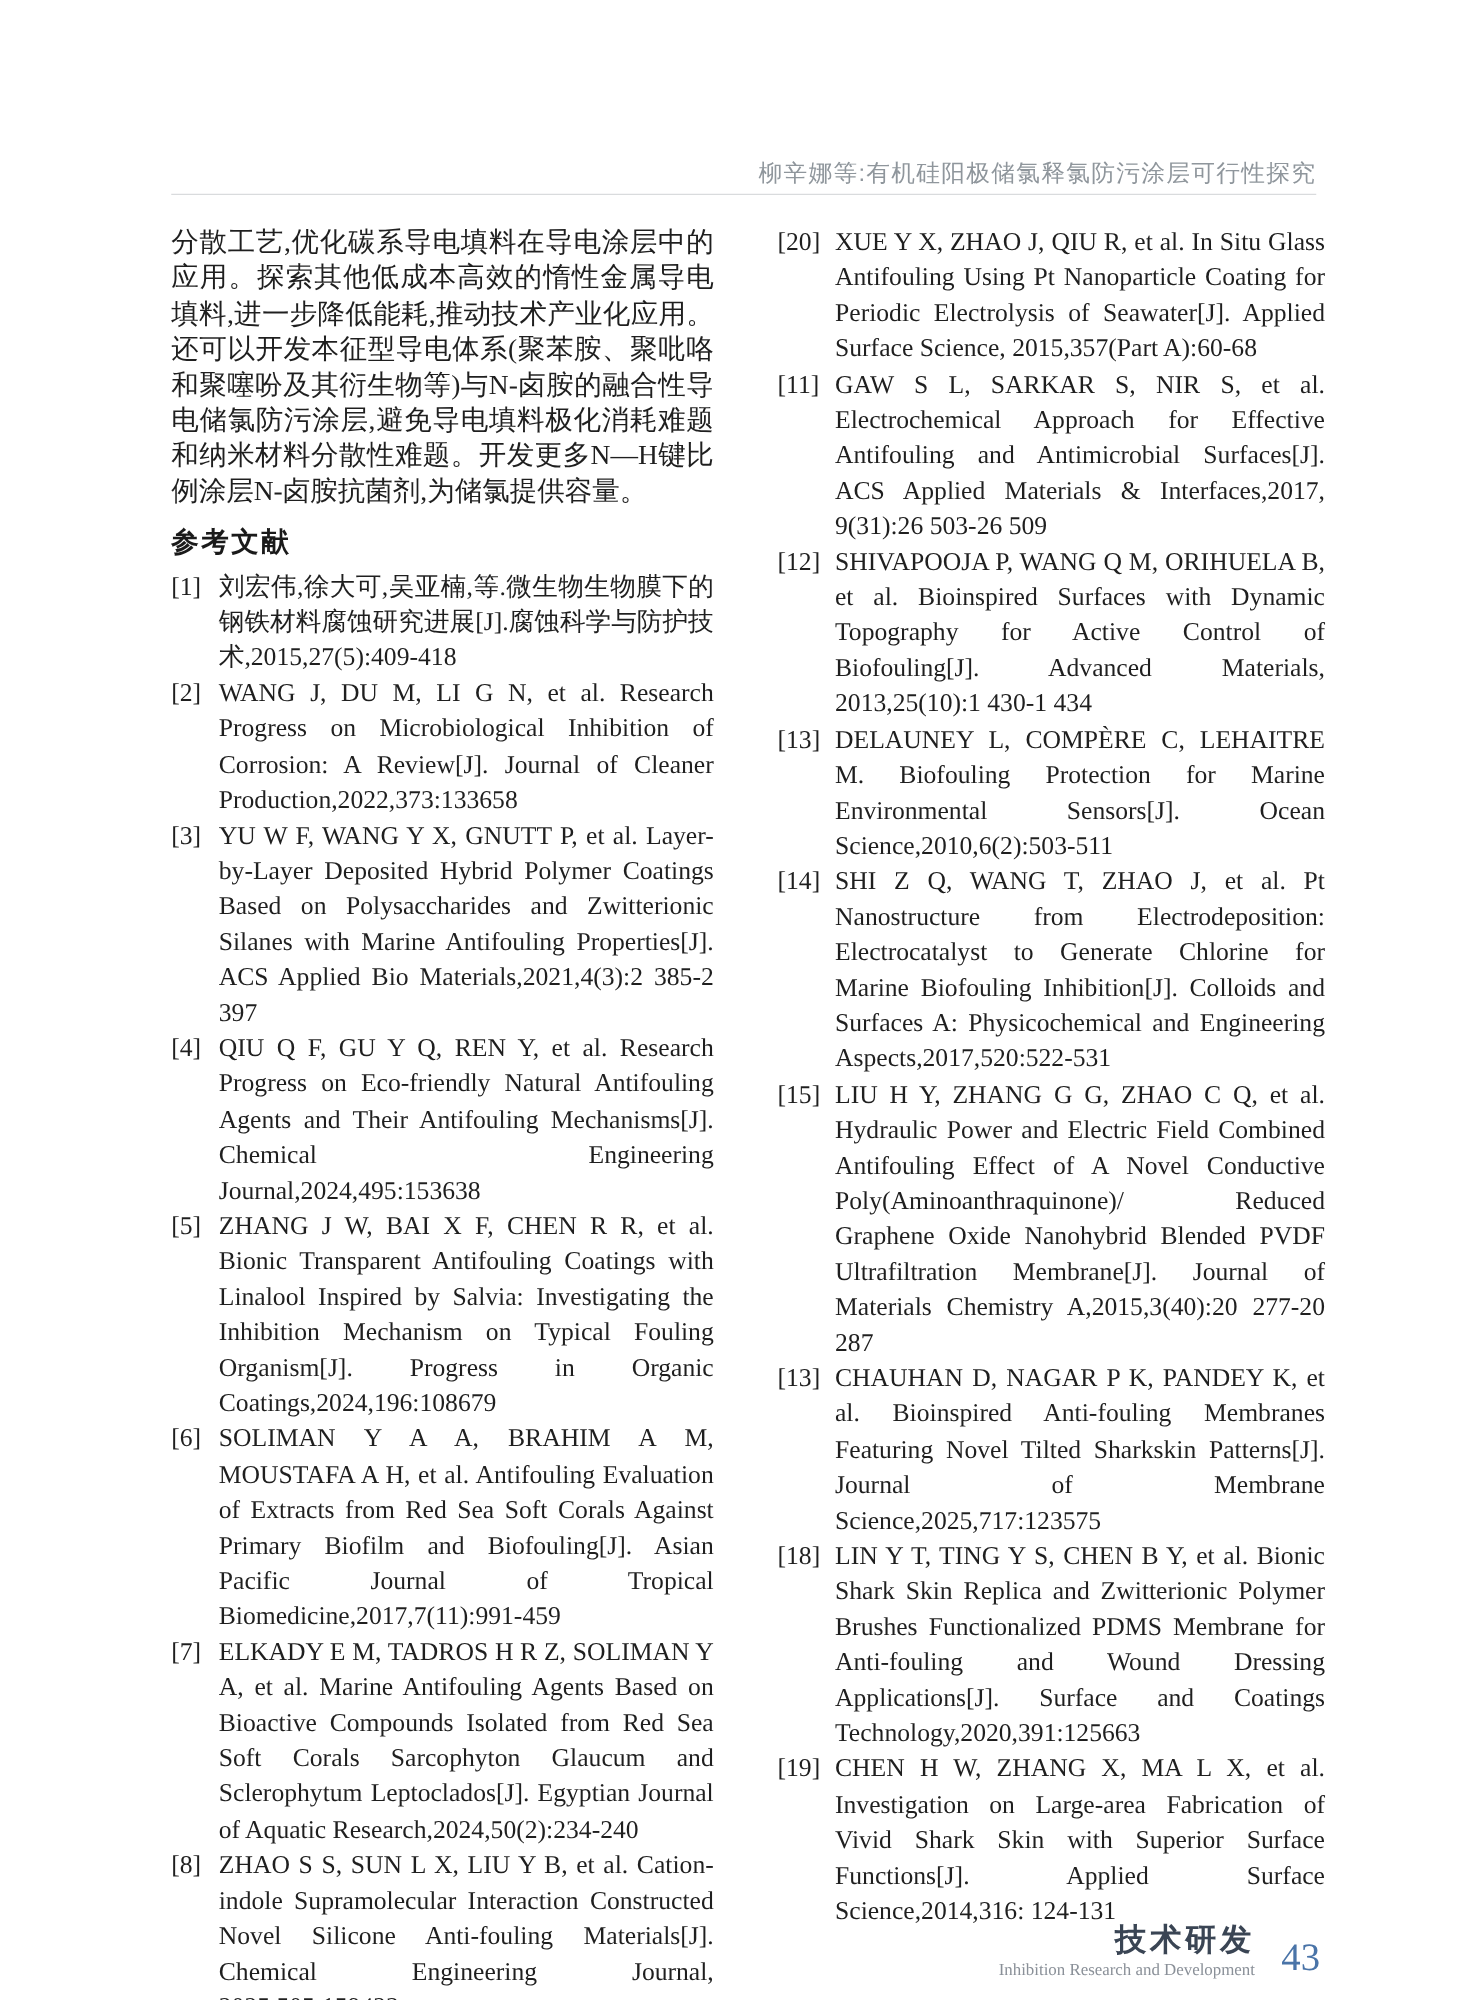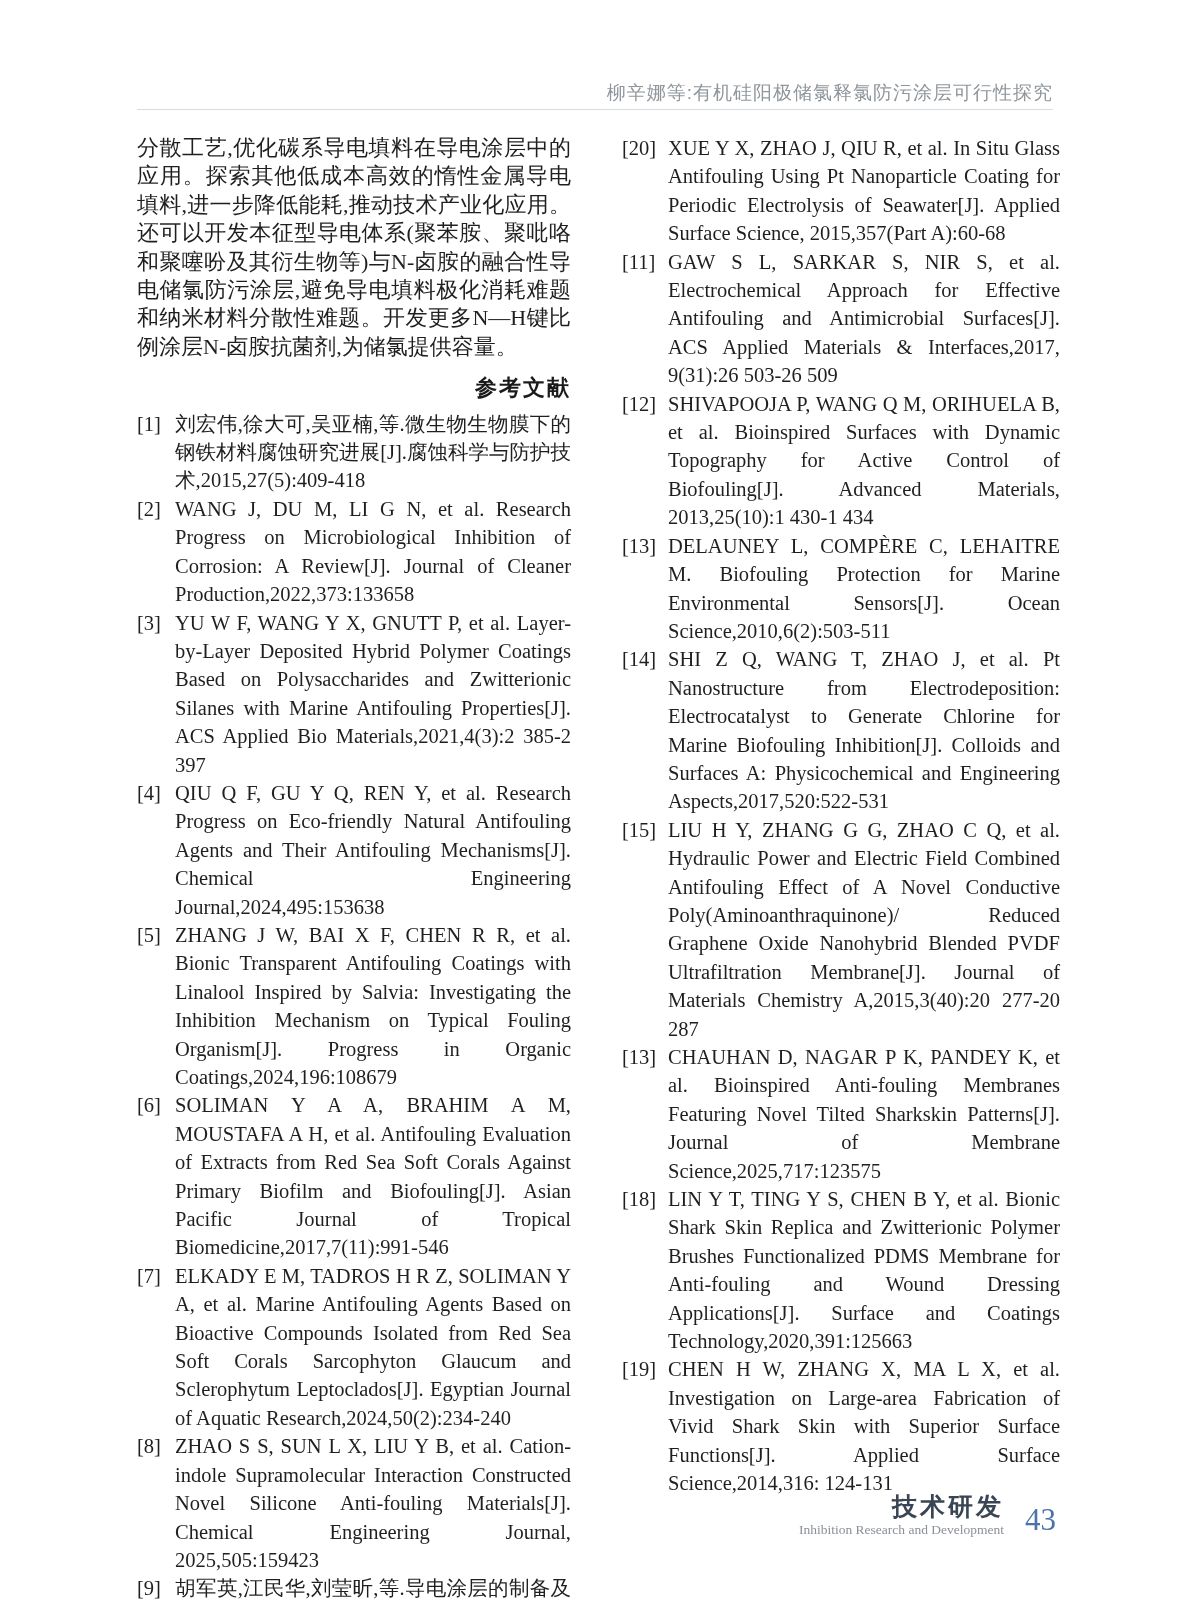--- a/index.html
+++ b/index.html
@@ -4,21 +4,21 @@
 <style>
   html, body { margin: 0; padding: 0; }
   body {
     width: 1187px; height: 1600px;
     background: #ffffff;
     position: relative;
     overflow: hidden;
     font-family: "Liberation Serif", "DejaVu Serif", serif;
     color: #1f1f1f;
   }
-  .page { position: absolute; inset: 0; }
+  .page { position: absolute; inset: 0; margin-top: 46px; }
 
   
   .running-title {
     position: absolute;
     top: 80px; right: 134px;
     font-family: "Liberation Sans", "DejaVu Sans", sans-serif;
     font-size: 19px;
     letter-spacing: 1px;
     color: #8f969c;
     white-space: nowrap;
@@ -43,21 +43,21 @@
   .cjk-para {
     margin: 0 0 0 0;
     font-size: 22px;
     line-height: 28.4px;
     text-align: justify;
     text-justify: inter-character;
   }
 
   .refs-heading {
     margin: 13px 0 7px 0;
-    text-align: right;
+    text-align: left;
     font-family: "Liberation Sans", "DejaVu Sans", sans-serif;
     font-weight: bold;
     font-size: 22px;
     color: #1a1a1a;
     letter-spacing: 2px;
   }
 
   .ref {
     padding-left: 38px;
     text-indent: -38px;
@@ -119,21 +119,21 @@
 
   <div class="col col-left">
     <p class="cjk-para">分散工艺,优化碳系导电填料在导电涂层中的应用。探索其他低成本高效的惰性金属导电填料,进一步降低能耗,推动技术产业化应用。还可以开发本征型导电体系(聚苯胺、聚吡咯和聚噻吩及其衍生物等)与N-卤胺的融合性导电储氯防污涂层,避免导电填料极化消耗难题和纳米材料分散性难题。开发更多N—H键比例涂层N-卤胺抗菌剂,为储氯提供容量。</p>
     <div class="refs-heading">参考文献</div>
 
     <div class="ref"><span class="ref-label">[1]</span><span class="ref-text">刘宏伟,徐大可,吴亚楠,等.微生物生物膜下的钢铁材料腐蚀研究进展[J].腐蚀科学与防护技术,2015,27(5):409-418</span></div>
     <div class="ref"><span class="ref-label">[2]</span><span class="ref-text">WANG J, DU M, LI G N, et al. Research Progress on Microbiological Inhibition of Corrosion: A Review[J]. Journal of Cleaner Production,2022,373:133658</span></div>
     <div class="ref"><span class="ref-label">[3]</span><span class="ref-text">YU W F, WANG Y X, GNUTT P, et al. Layer-by-Layer Deposited Hybrid Polymer Coatings Based on Polysaccharides and Zwitterionic Silanes with Marine Antifouling Properties[J]. ACS Applied Bio Materials,2021,4(3):2 385-2 397</span></div>
     <div class="ref"><span class="ref-label">[4]</span><span class="ref-text">QIU Q F, GU Y Q, REN Y, et al. Research Progress on Eco-friendly Natural Antifouling Agents and Their Antifouling Mechanisms[J]. Chemical Engineering Journal,2024,495:153638</span></div>
     <div class="ref"><span class="ref-label">[5]</span><span class="ref-text">ZHANG J W, BAI X F, CHEN R R, et al. Bionic Transparent Antifouling Coatings with Linalool Inspired by Salvia: Investigating the Inhibition Mechanism on Typical Fouling Organism[J]. Progress in Organic Coatings,2024,196:108679</span></div>
-    <div class="ref"><span class="ref-label">[6]</span><span class="ref-text">SOLIMAN Y A A, BRAHIM A M, MOUSTAFA A H, et al. Antifouling Evaluation of Extracts from Red Sea Soft Corals Against Primary Biofilm and Biofouling[J]. Asian Pacific Journal of Tropical Biomedicine,2017,7(11):991-546</span></div>
+    <div class="ref"><span class="ref-label">[6]</span><span class="ref-text">SOLIMAN Y A A, BRAHIM A M, MOUSTAFA A H, et al. Antifouling Evaluation of Extracts from Red Sea Soft Corals Against Primary Biofilm and Biofouling[J]. Asian Pacific Journal of Tropical Biomedicine,2017,7(11):991-459</span></div>
     <div class="ref"><span class="ref-label">[7]</span><span class="ref-text">ELKADY E M, TADROS H R Z, SOLIMAN Y A, et al. Marine Antifouling Agents Based on Bioactive Compounds Isolated from Red Sea Soft Corals Sarcophyton Glaucum and Sclerophytum Leptoclados[J]. Egyptian Journal of Aquatic Research,2024,50(2):234-240</span></div>
     <div class="ref"><span class="ref-label">[8]</span><span class="ref-text">ZHAO S S, SUN L X, LIU Y B, et al. Cation-indole Supramolecular Interaction Constructed Novel Silicone Anti-fouling Materials[J]. Chemical Engineering Journal, 2025,505:159423</span></div>
     <div class="ref"><span class="ref-label">[9]</span><span class="ref-text">胡军英,江民华,刘莹昕,等.导电涂层的制备及其在不锈钢生物阳极中的应用[J].南昌大学学报(理科版),2024,48(5):472-479</span></div>
   </div>
 
   <div class="col col-right">
     <div class="ref"><span class="ref-label">[20]</span><span class="ref-text">XUE Y X, ZHAO J, QIU R, et al. In Situ Glass Antifouling Using Pt Nanoparticle Coating for Periodic Electrolysis of Seawater[J]. Applied Surface Science, 2015,357(Part A):60-68</span></div>
     <div class="ref"><span class="ref-label">[11]</span><span class="ref-text">GAW S L, SARKAR S, NIR S, et al. Electrochemical Approach for Effective Antifouling and Antimicrobial Surfaces[J]. ACS Applied Materials &amp; Interfaces,2017, 9(31):26 503-26 509</span></div>
     <div class="ref"><span class="ref-label">[12]</span><span class="ref-text">SHIVAPOOJA P, WANG Q M, ORIHUELA B, et al. Bioinspired Surfaces with Dynamic Topography for Active Control of Biofouling[J]. Advanced Materials, 2013,25(10):1 430-1 434</span></div>
     <div class="ref"><span class="ref-label">[13]</span><span class="ref-text">DELAUNEY L, COMPÈRE C, LEHAITRE M. Biofouling Protection for Marine Environmental Sensors[J]. Ocean Science,2010,6(2):503-511</span></div>

